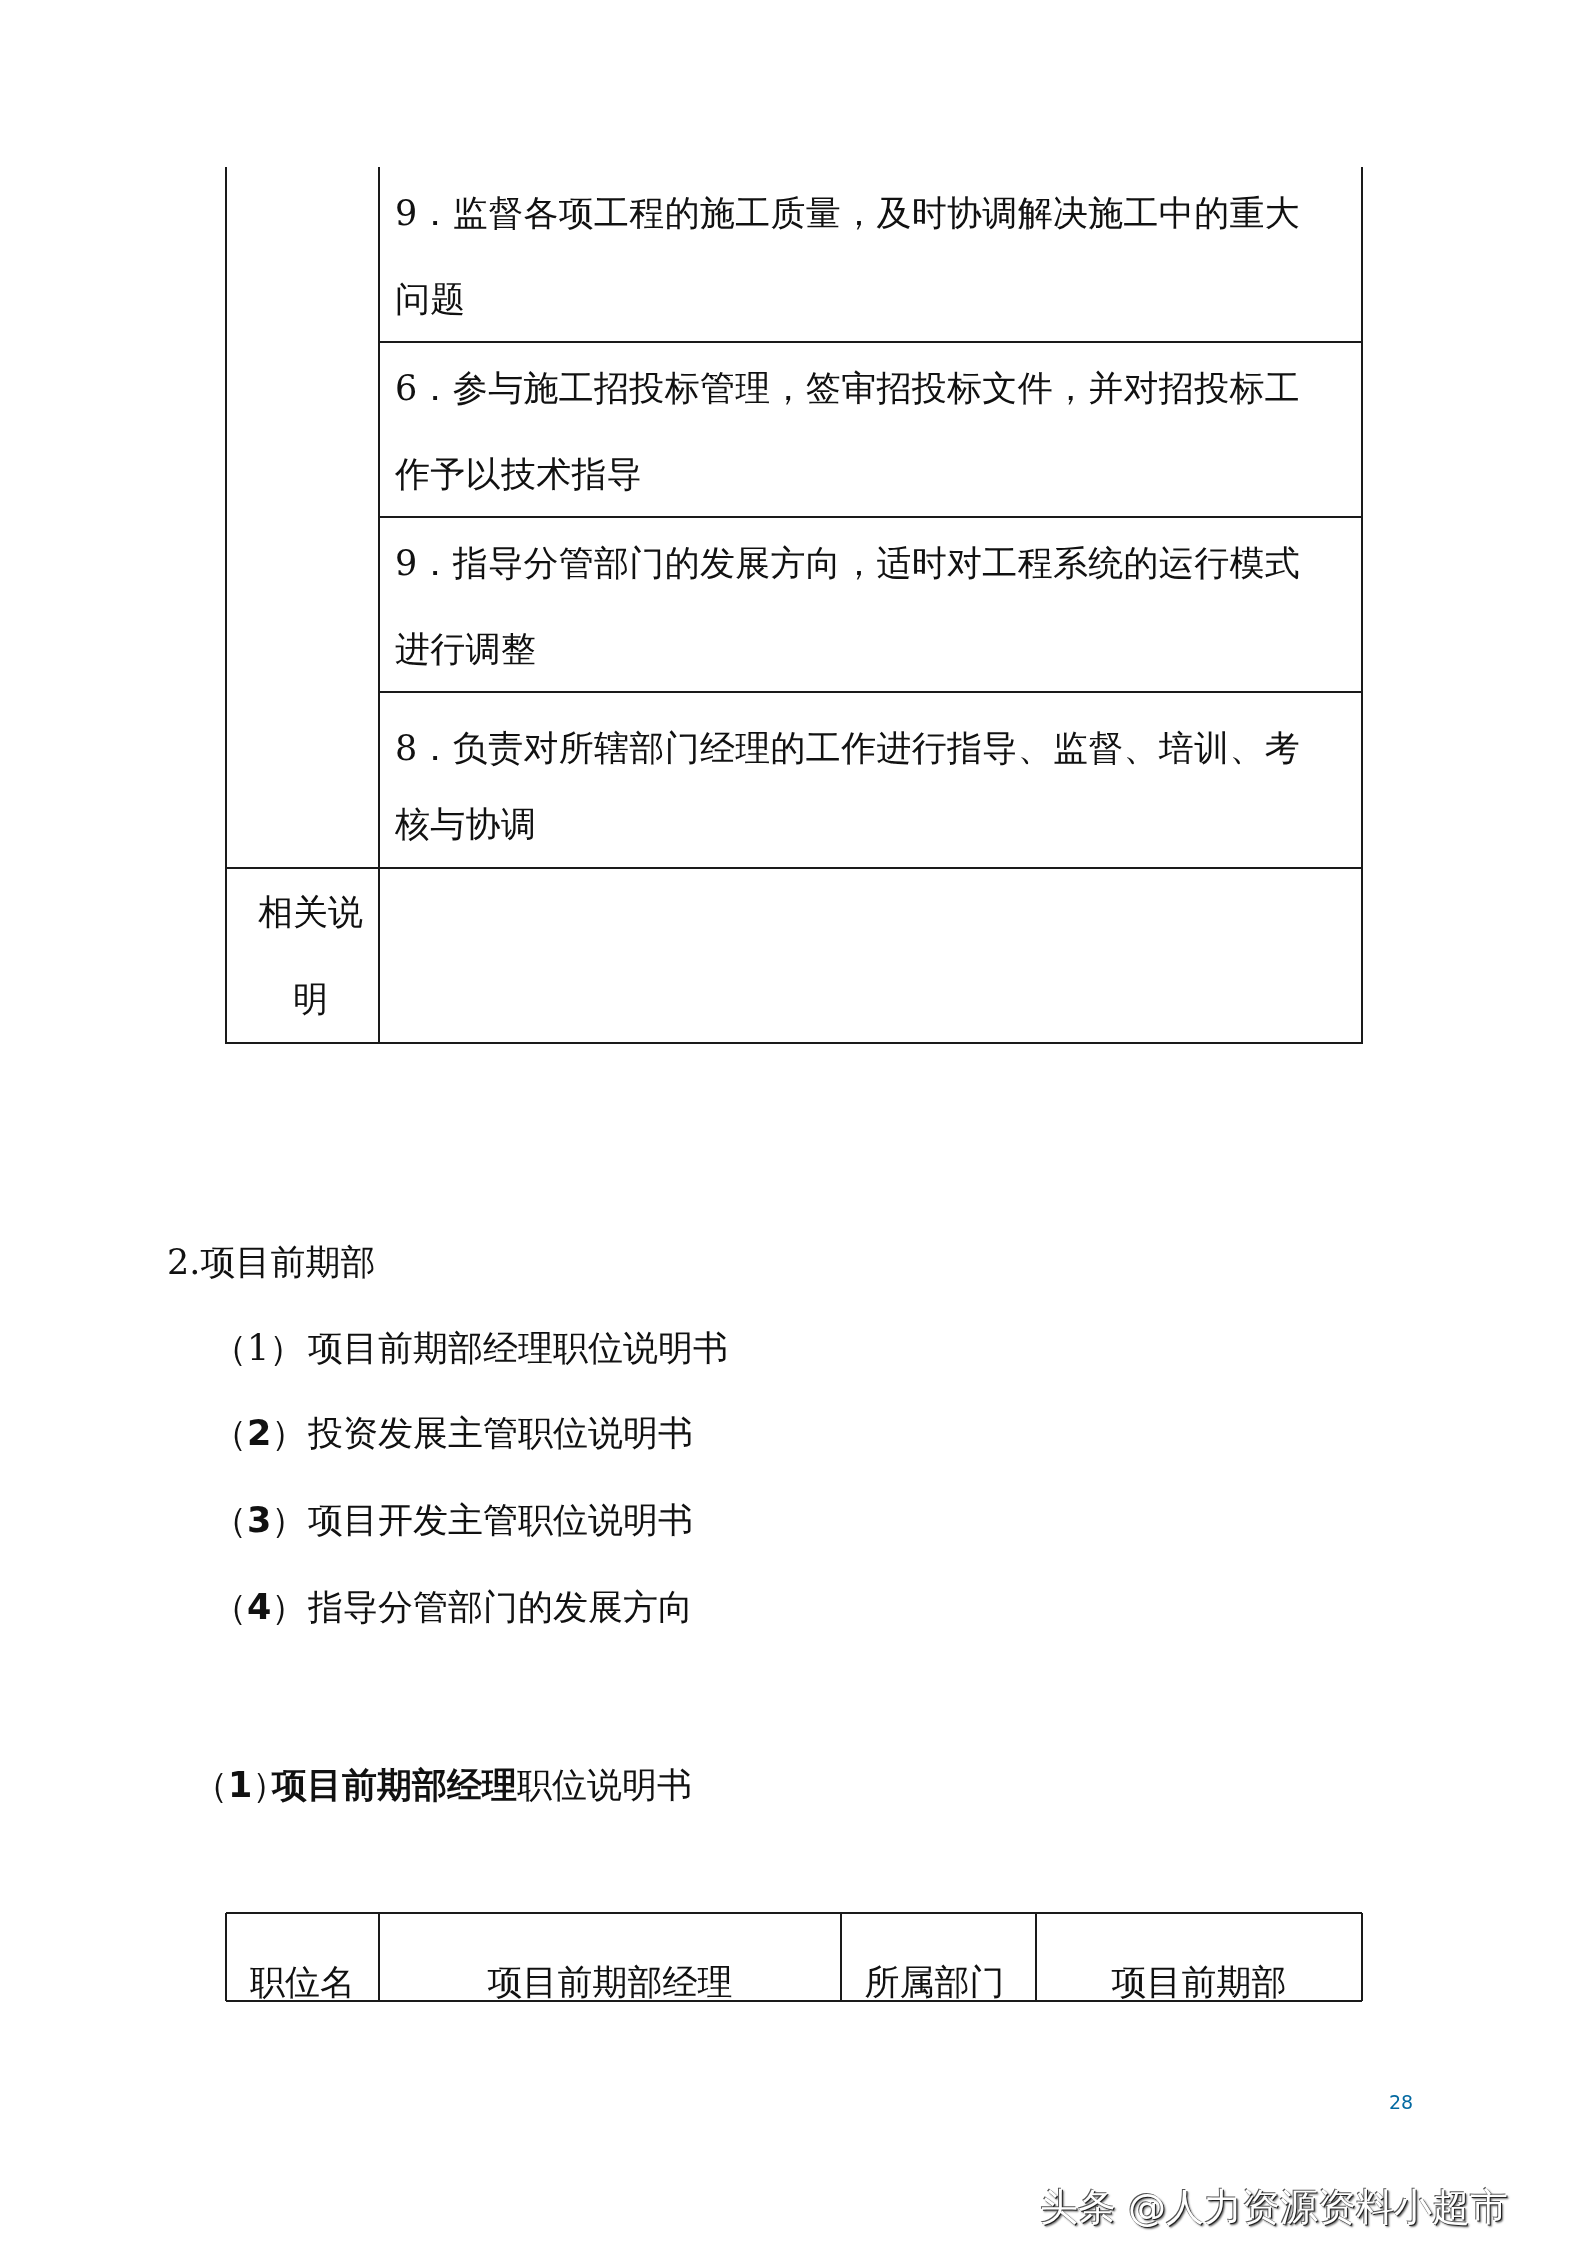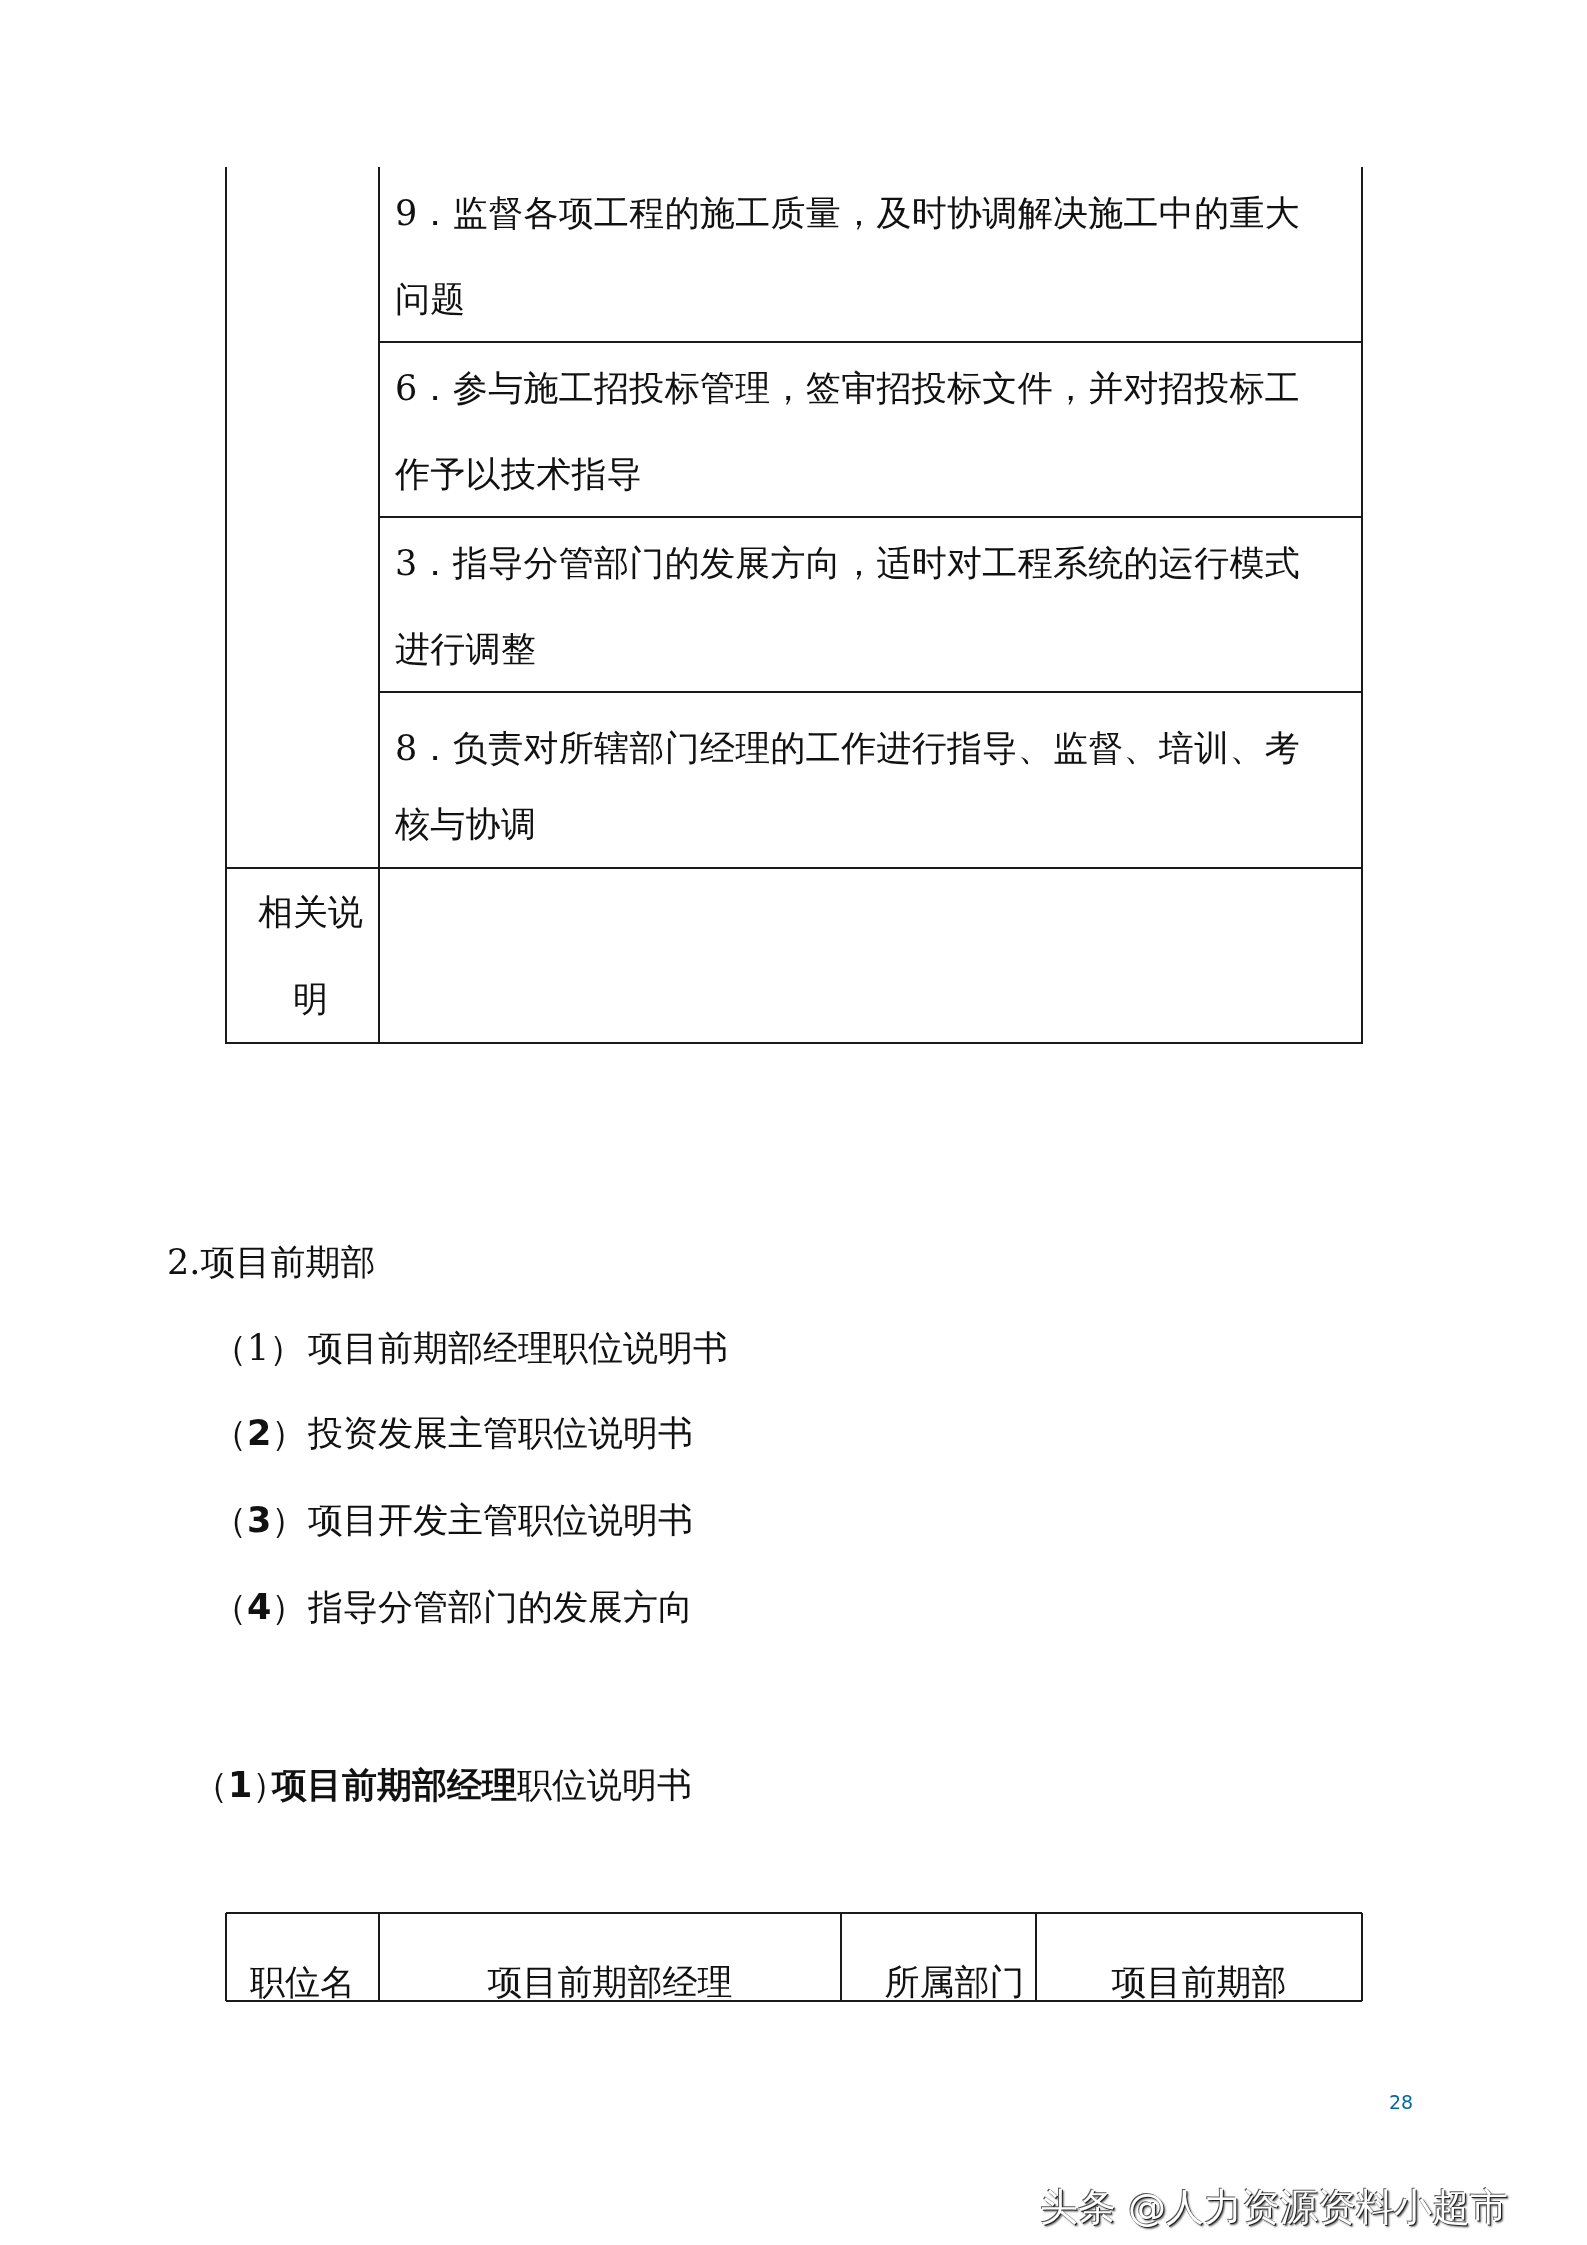--- a/index.html
+++ b/index.html
@@ -115,21 +115,21 @@
     <div class="cell-line" style="top:193px;">9．监督各项工程的施工质量，及时协调解决施工中的重大</div>
     <div class="cell-line" style="top:279px;">问题</div>
   </div>
 
   <div>
     <div class="cell-line" style="top:368px;">6．参与施工招投标管理，签审招投标文件，并对招投标工</div>
     <div class="cell-line" style="top:454px;">作予以技术指导</div>
   </div>
 
   <div>
-    <div class="cell-line" style="top:543px;">3．指导分管部门的发展方向，适时对工程系统的运行模式</div>
+    <div class="cell-line" style="top:543px;">9．指导分管部门的发展方向，适时对工程系统的运行模式</div>
     <div class="cell-line" style="top:629px;">进行调整</div>
   </div>
 
   <div>
     <div class="cell-line" style="top:728px;">8．负责对所辖部门经理的工作进行指导、监督、培训、考</div>
     <div class="cell-line" style="top:804px;">核与协调</div>
   </div>
 
   <div>
     <div class="label-line" style="top:892px;">相关说</div>
@@ -163,18 +163,18 @@
   <div class="hline" style="left:226px; width:1136px; top:1912px;"></div>
   <div class="hline" style="left:226px; width:1136px; top:2000px;"></div>
   <div class="vline" style="left:225px; top:1913px; height:88px;"></div>
   <div class="vline" style="left:378px; top:1913px; height:88px;"></div>
   <div class="vline" style="left:840px; top:1913px; height:88px;"></div>
   <div class="vline" style="left:1035px; top:1913px; height:88px;"></div>
   <div class="vline" style="left:1361px; top:1913px; height:88px;"></div>
 
   <div class="t2-cell" style="left:226px; width:153px;">职位名</div>
   <div class="t2-cell" style="left:379px; width:462px;">项目前期部经理</div>
-  <div class="t2-cell" style="left:841px; width:187px;padding-left:20px;">所属部门</div>
+  <div class="t2-cell" style="left:841px; width:187px;">所属部门</div>
   <div class="t2-cell" style="left:1036px; width:326px;">项目前期部</div>
 </div>
 
 <div class="page-number">28</div>
 <div class="watermark">头条 @人力资源资料小超市</div>
 
 </body></html>

